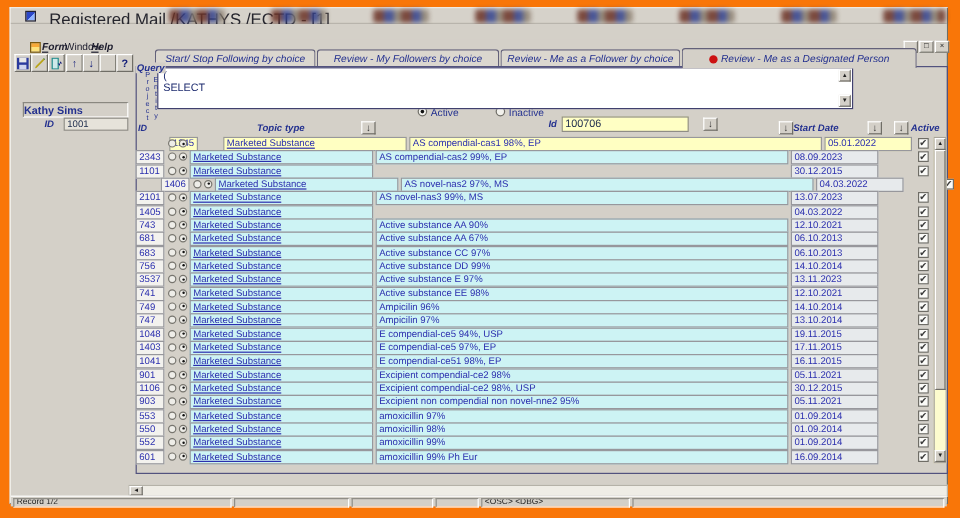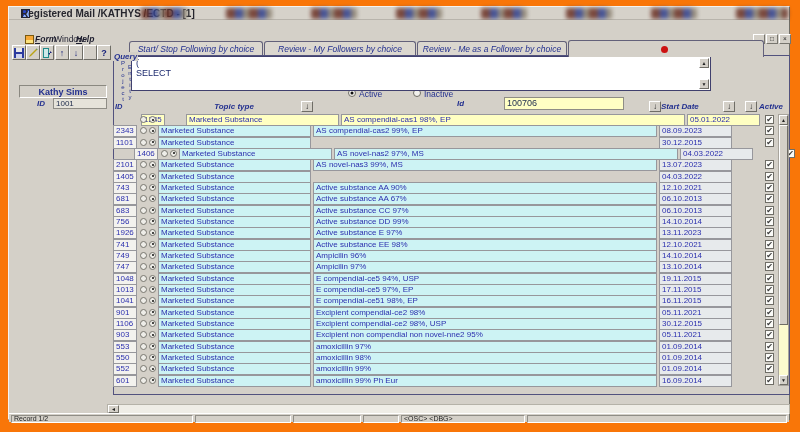--- a/index.html
+++ b/index.html
@@ -6,21 +6,21 @@
   body { margin: 0; font-family: "Liberation Sans", sans-serif; }
   .root { position: relative; width: 800px; height: 432px; background: #f97608; overflow: hidden; }
   .win { position: absolute; left: 8px; top: 6px; width: 782px; height: 414px; background: #d4d0c8;
          border-top: 1px solid #f5f4f0; border-left: 1px solid #f5f4f0;
          border-right: 1px solid #6f6d66; border-bottom: 1px solid #6f6d66; }
   .abs { position: absolute; }
 
   
   .titlebar { left: 0; top: 0; width: 780px; height: 13px; background: #d6d2ca; border-bottom: 1px solid #b8b4ac; }
   .title-icon { left: 12px; top: 2px; width: 9px; height: 9px; background: linear-gradient(135deg,#2b46c8 0 55%, #8fb2ff 55% 100%); border: 1px solid #223; }
-  .title-text { left: 12px; top: 1px; font-size: 10px; font-weight: bold; color: #26262e; white-space: nowrap; }
+  .title-text { left: 32px; top: 1px; font-size: 14px; font-weight: normal; color: #26262e; white-space: nowrap; }
   .blur-patch { top: 1px; height: 11px; width: 46px; border-radius: 2px; opacity: .85; filter: blur(2px);
     background: repeating-linear-gradient(90deg,#6b3226 0 9px,#31418f 9px 17px,#8a8070 17px 23px); }
 
   
   .menubar { left: 0; top: 13px; width: 780px; height: 13px; background: #d4d0c8; }
   .menu-icon { left: 16px; top: 15px; width: 9px; height: 9px; background: linear-gradient(180deg,#f7a938 0 50%,#fde27c 50% 100%); border: 1px solid #7a5a10; }
   .menu-item { position: absolute; top: 14px; display: inline-block; font-size: 8.5px; color: #1d1d2e; cursor: default; }
   .menu-bold { font-weight: bold; font-style: italic; }
   .ul-first::first-letter { text-decoration: underline; }
   .mdi-btn { position: absolute; top: 14px; width: 12px; height: 10px; background: #d4d0c8;
@@ -47,45 +47,45 @@
   .vword { writing-mode: vertical-rl; text-orientation: upright; font-size: 6px; line-height: 6px; letter-spacing: 0; color: #23308f; z-index: 6; }
   .qbox { left: 122px; top: 49px; width: 580px; height: 35px; background: #ffffff; border: 1px solid #40406e; z-index: 4; }
   .qline { position: absolute; left: 4px; font-size: 9px; color: #1c2a6e; white-space: pre; }
   .qsb { position: absolute; right: 1px; width: 10px; height: 10px; background: #d4d0c8;
     border-top: 1px solid #fff; border-left: 1px solid #fff; border-right: 1px solid #6f6d66; border-bottom: 1px solid #6f6d66;
     font-size: 5px; line-height: 8px; text-align: center; color: #222; }
 
   
   .userbox { left: 10px; top: 78px; width: 88px; height: 13px; background: #d4d0c8;
     border-top: 1px solid #8a8880; border-left: 1px solid #8a8880; border-right: 1px solid #fff; border-bottom: 1px solid #fff;
-    font-size: 9px; font-weight: bold; color: #23308f; text-align: center; line-height: 12px; }
+    font-size: 9px; font-weight: bold; color: #23308f; text-align: left; line-height: 12px; }
   .uid-label { left: 28px; top: 92px; font-size: 8px; font-weight: bold; font-style: italic; color: #23308f; }
   .uid-field { left: 44px; top: 91px; width: 54px; height: 11px; background: #e6e3da; border: 1px solid #8f8d86;
     font-size: 8px; color: #22304f; padding: 0 2px; line-height: 9px; }
 
   
   .radio { width: 8px; height: 8px; border-radius: 50%; background: #f2f1ec; border: 1px solid #6f6d66; position: absolute; }
   .radio.sel::after { content: ""; position: absolute; left: 2px; top: 2px; width: 2px; height: 2px; border-radius: 50%; background: #111; box-shadow: 0 0 0 0.5px #111; }
   .radio-label { position: absolute; font-size: 8.5px; color: #23308f; }
 
   
   .hlabel { position: absolute; font-size: 8px; font-weight: bold; font-style: italic; color: #23308f; white-space: nowrap; overflow: hidden; }
   .sortbtn { position: absolute; width: 12px; height: 11px; background: #d4d0c8;
     border-top: 1px solid #fff; border-left: 1px solid #fff; border-right: 1px solid #6f6d66; border-bottom: 1px solid #6f6d66;
     font-size: 8px; line-height: 9px; text-align: center; color: #222; font-weight: bold; }
-  .h-idfield { left: 459px; top: 90px; width: 120px; height: 13px; background: #ffffc4; border: 1px solid #8f8d86;
-    font-size: 9px; color: #22304f; padding: 0 2px; line-height: 11px; z-index: 6; margin-left: 36px; }
+  .h-idfield { left: 459px; top: 90px; width: 106px; height: 13px; background: #ffffc4; border: 1px solid #8f8d86;
+    font-size: 9px; color: #22304f; padding: 0 2px; line-height: 11px; z-index: 6; }
 
   
   #rows { position: absolute; left: 104px; top: 107px; width: 677px; height: 273px; }
   .trow { position: absolute; left: 0; width: 677px; height: 12px; }
   .cell { position: absolute; top: 0; height: 12px; border: 1px solid #97979c; font-size: 8px; line-height: 10px;
     color: #2b2fae; white-space: nowrap; overflow: hidden; padding: 0 1px 0 2px; background: #cdf3f4; }
   .c-id    { left: 0;   width: 24px;  background: #f3f2ee; }
-  .c-topic { left: 45px;  width: 153px; }
+  .c-topic { left: 45px;  width: 153px; text-decoration: underline; }
   .c-name  { left: 200px; width: 344px; }
   .c-date  { left: 546px; width: 73px;  background: #e7eaec; }
   .trow.cur .cell { background: #ffffc2; margin-left: 28px; }
   .rr { position: absolute; top: 2px; width: 7px; height: 7px; border-radius: 50%; background: #eeede8; border: 1px solid #77756e; }
   .rr.r1 { left: 27px; }
   .rr.r2 { left: 36px; }
   .rr.sel::after { content: ""; position: absolute; left: 1.5px; top: 1.5px; width: 2px; height: 2px; border-radius: 50%; background: #111; }
   .chk { position: absolute; left: 652px; top: 1px; width: 9px; height: 9px; background: #fbfbf8; border: 1px solid #6f6d66;
     font-size: 8px; line-height: 8px; color: #3a3a3a; text-align: center; overflow: hidden; }
 
@@ -170,20 +170,21 @@
         <span>Start/ Stop Following by choice</span>
       </div>
     <div class="tab" style="left:255px;width:152px">
         <span>Review - My Followers by choice</span>
       </div>
     <div class="tab" style="left:408px;width:150px">
         <span>Review - Me as a Follower by choice</span>
       </div>
     <div class="tab active" style="left:559px;width:196px">
       <span class="reddot"></span>
+      <span>Review - Me as a Designated Person</span>
     </div>
 
     <div class="abs panel"></div>
 
     <div class="abs q-label">Query</div>
     <div class="abs vword" style="left:111px;top:53px">Project</div>
     <div class="abs vword" style="left:118px;top:57px">Entity</div>
     <div class="abs qbox">
       <span class="qline" style="top:1px">(</span>
       <span class="qline" style="top:11px">SELECT</span>
@@ -295,21 +296,21 @@
         <div class="trow" style="top: 101.97px;">
           <div class="cell c-id">756</div>
           <span class="rr r1"></span>
           <span class="rr r2 sel"></span>
           <div class="cell c-topic">Marketed Substance</div>
           <div class="cell c-name">Active substance DD 99%</div>
           <div class="cell c-date">14.10.2014</div>
           <span class="chk">✔</span>
         </div>
         <div class="trow" style="top: 113.3px;">
-          <div class="cell c-id">1926</div>
+          <div class="cell c-id">3537</div>
           <span class="rr r1"></span>
           <span class="rr r2 sel"></span>
           <div class="cell c-topic">Marketed Substance</div>
           <div class="cell c-name">Active substance E 97%</div>
           <div class="cell c-date">13.11.2023</div>
           <span class="chk">✔</span>
         </div>
         <div class="trow" style="top: 124.63px;">
           <div class="cell c-id">741</div>
           <span class="rr r1"></span>
@@ -340,21 +341,21 @@
         <div class="trow" style="top: 158.62px;">
           <div class="cell c-id">1048</div>
           <span class="rr r1"></span>
           <span class="rr r2 sel"></span>
           <div class="cell c-topic">Marketed Substance</div>
           <div class="cell c-name">E compendial-ce5 94%, USP</div>
           <div class="cell c-date">19.11.2015</div>
           <span class="chk">✔</span>
         </div>
         <div class="trow" style="top: 169.95px;">
-          <div class="cell c-id">1013</div>
+          <div class="cell c-id">1403</div>
           <span class="rr r1"></span>
           <span class="rr r2 sel"></span>
           <div class="cell c-topic">Marketed Substance</div>
           <div class="cell c-name">E compendial-ce5 97%, EP</div>
           <div class="cell c-date">17.11.2015</div>
           <span class="chk">✔</span>
         </div>
         <div class="trow" style="top: 181.28px;">
           <div class="cell c-id">1041</div>
           <span class="rr r1"></span>

